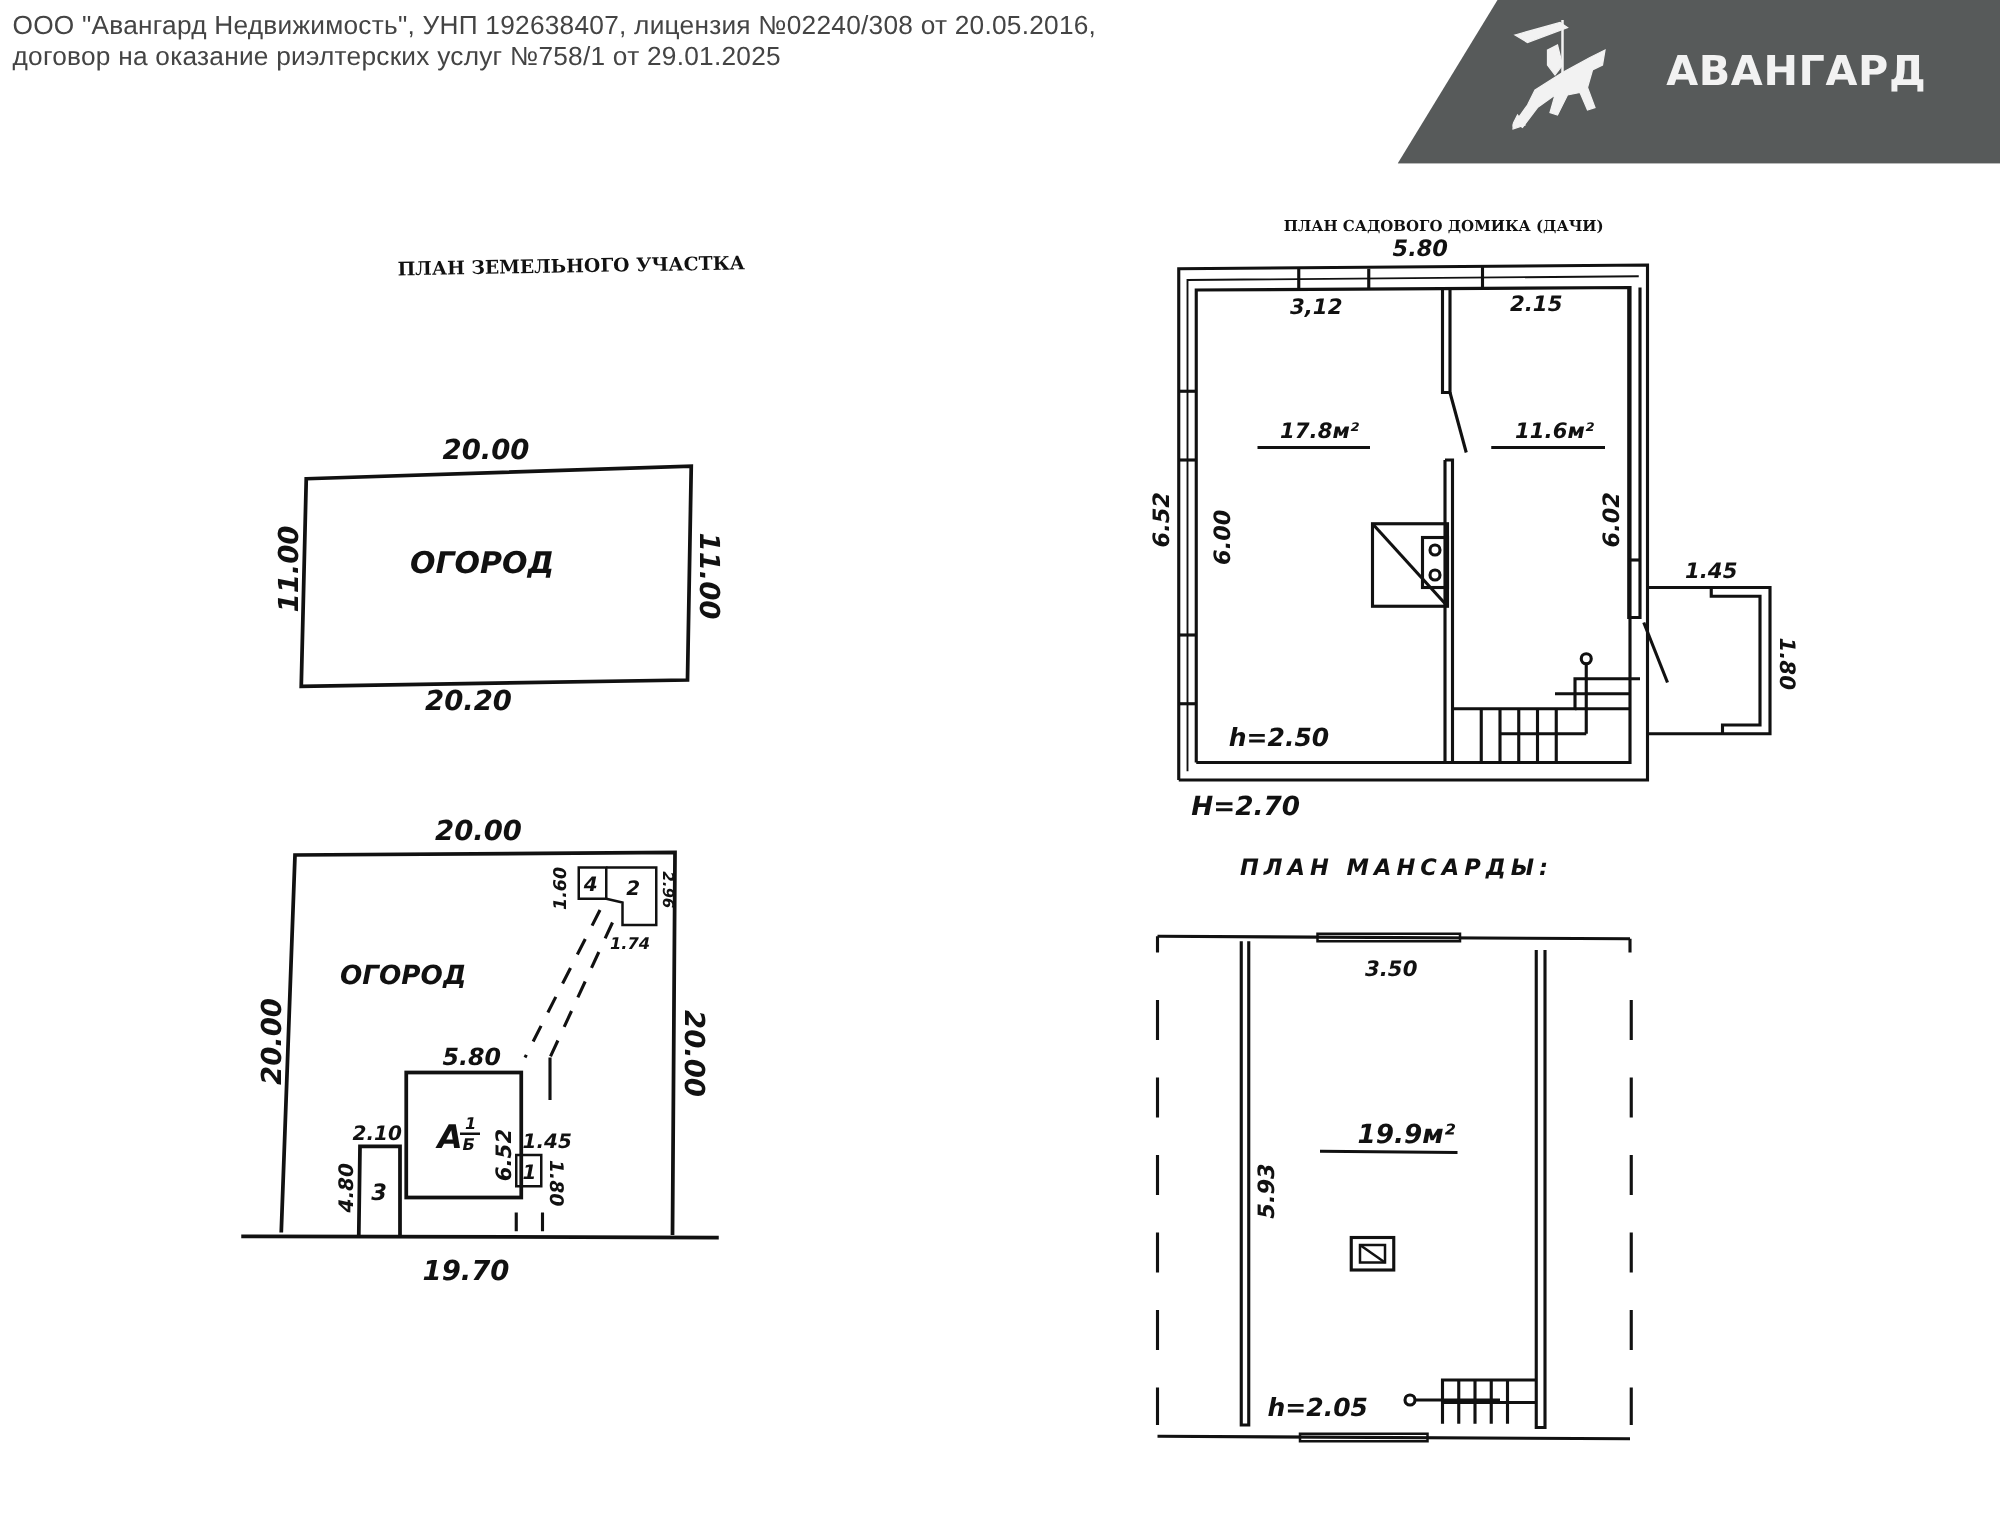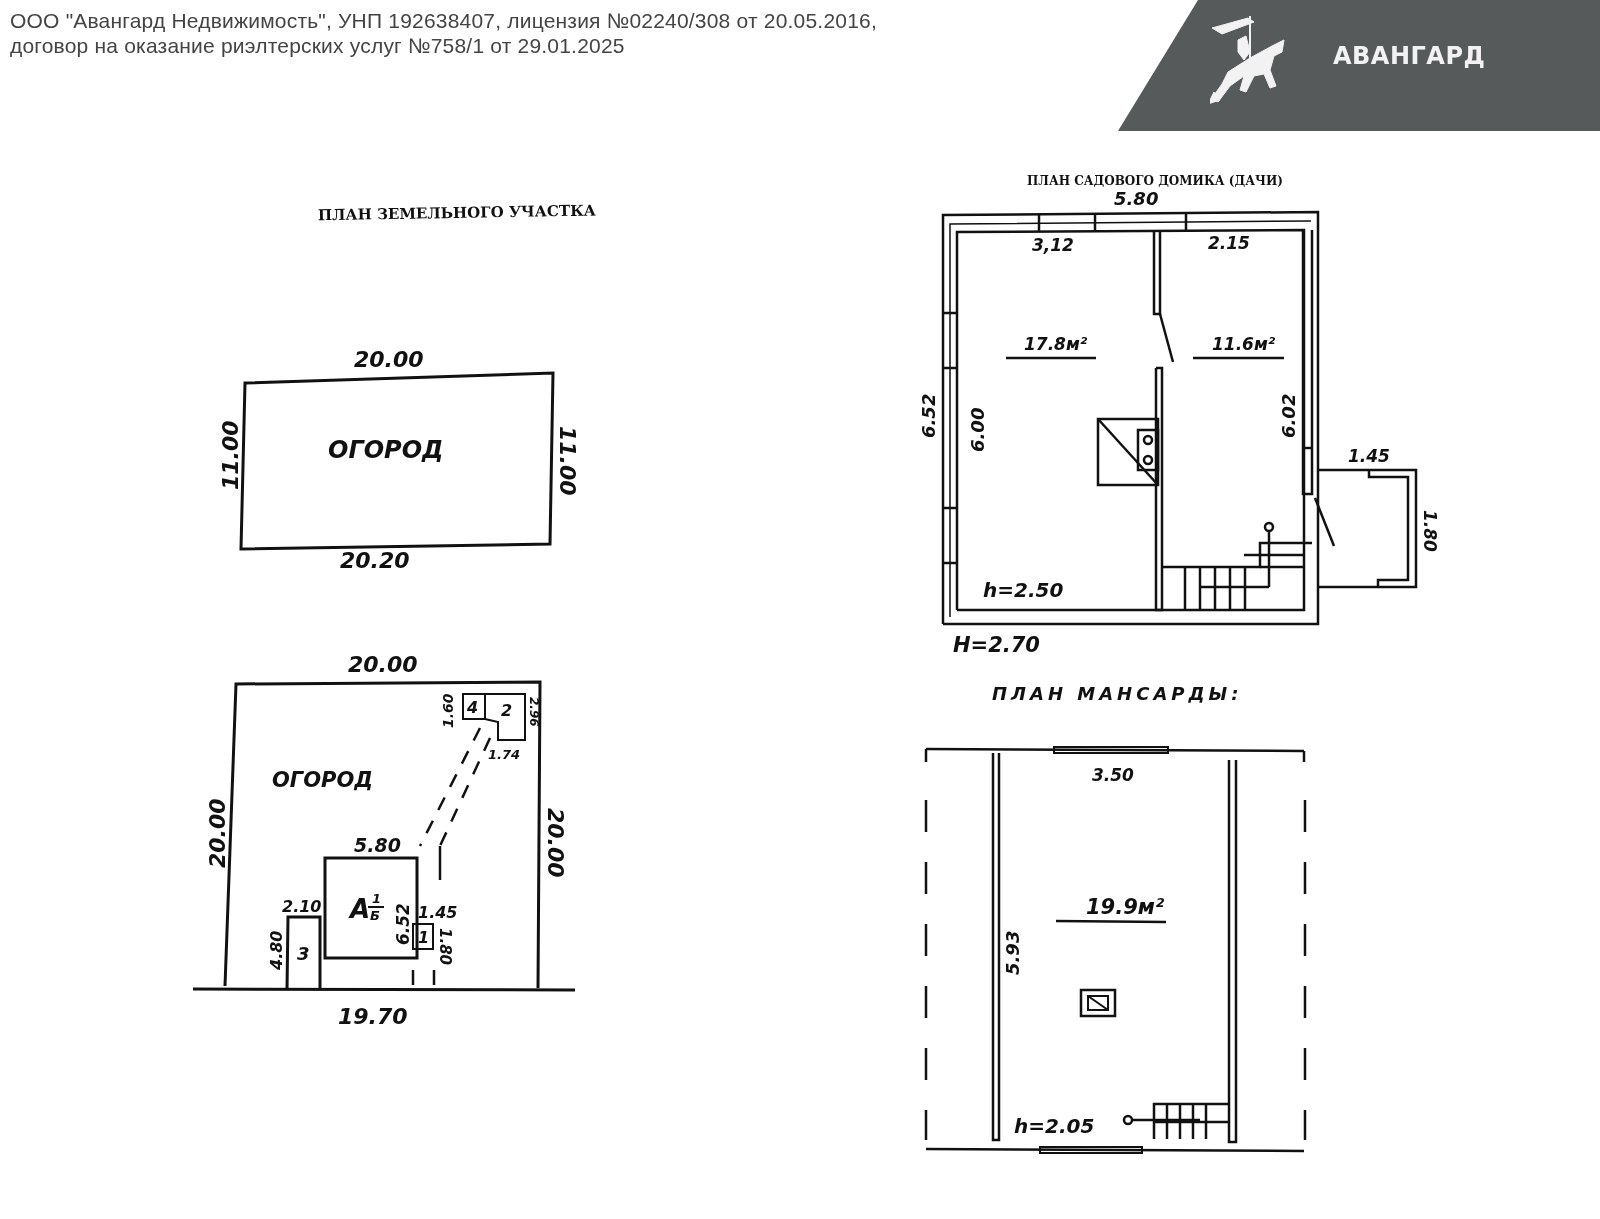--- a/index.html
+++ b/index.html
@@ -1,19 +1,19 @@
 <!DOCTYPE html>
 <html><head>
 <meta charset="utf-8">
 <style>
   html, body { margin:0; padding:0; background:#ffffff; }
   body { width:1600px; height:1219px; position:relative; overflow:hidden; font-family:"DejaVu Sans", sans-serif; color:#111; }
   .header-text { position:absolute; left:10px; top:8px; font-family:"Liberation Sans", sans-serif; font-size:21px; line-height:25px; color:#444; letter-spacing:0.2px; }
   .logo-band { position:absolute; left:1118px; top:0; width:482px; height:131px; background:#575a5a; clip-path:polygon(80px 0, 482px 0, 482px 131px, 0 131px); }
-  .logo-text { position:absolute; left:1333px; top:40px; color:#f2f2f2; font-family:"DejaVu Sans", sans-serif; font-weight:bold; font-size:24px; line-height:33px; letter-spacing:0.5px; }
+  .logo-text { position:absolute; left:1333px; top:40px; color:#f2f2f2; font-family:"DejaVu Sans", sans-serif; font-weight:bold; font-size:33px; line-height:33px; letter-spacing:0.5px; }
   .drawing { position:absolute; left:0; top:0; }
   svg text { font-family:"DejaVu Sans", sans-serif; fill:#111; }
   .hand { font-style:italic; font-weight:bold; }
   .title-serif { font-family:"DejaVu Serif", serif; font-weight:bold; }
 </style>
 </head>
 <body>
 
 <div class="header-text">
   <div>ООО "Авангард Недвижимость", УНП 192638407, лицензия №02240/308 от 20.05.2016,</div>

